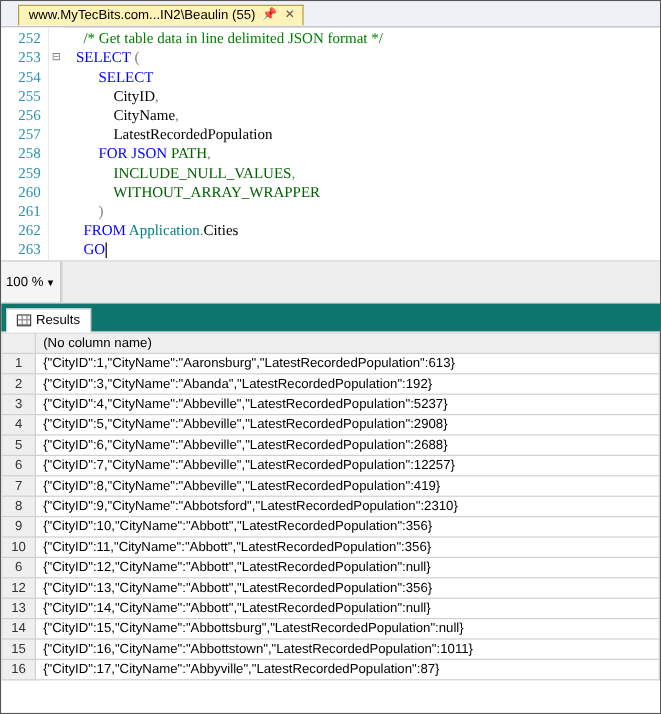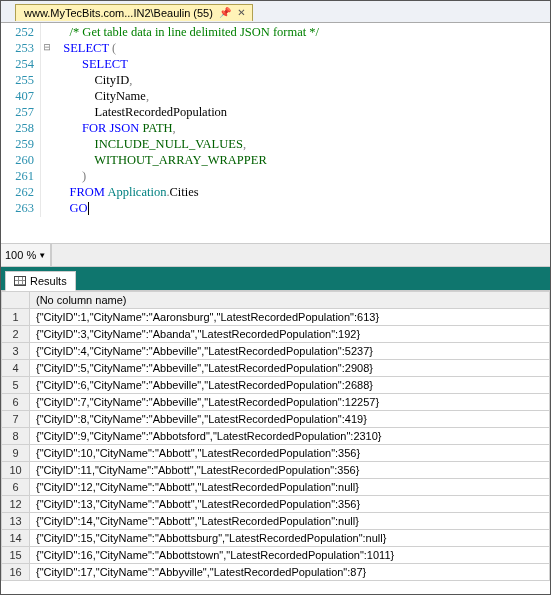--- a/index.html
+++ b/index.html
@@ -74,23 +74,22 @@
   .func { color: #006000; }
   .ident { color: #008080; }
   .comment { color: #008000; }
   .op { color: #808080; }
   .zoom-row {
     display: flex;
     align-items: flex-start;
     border-top: 1px solid #ccc;
     border-bottom: 1px solid #ccc;
     background: #f5f5f5;
-    height: 24px;
+    height: 36px;
     font-size: 11px;
-    margin-top: 26px;
   }
   .zoom-row .zoom {
     padding: 0 4px;
     border-right: 1px solid #ccc;
     display: flex;
     align-items: center;
     gap: 2px;
     height: 100%;
   }
   .zoom-row .stub {
@@ -185,21 +184,21 @@
     <span class="close">✕</span>
   </div>
 </div>
 
 <div class="editor">
   <div class="gutter" id="gutter">
       <div>252</div>
       <div>253</div>
       <div>254</div>
       <div>255</div>
-      <div>407</div>
+      <div>256</div>
       <div>257</div>
       <div>258</div>
       <div>259</div>
       <div>260</div>
       <div>261</div>
       <div>262</div>
       <div>263</div>
     </div>
   <div class="fold-col" id="foldcol">
       <div></div>

